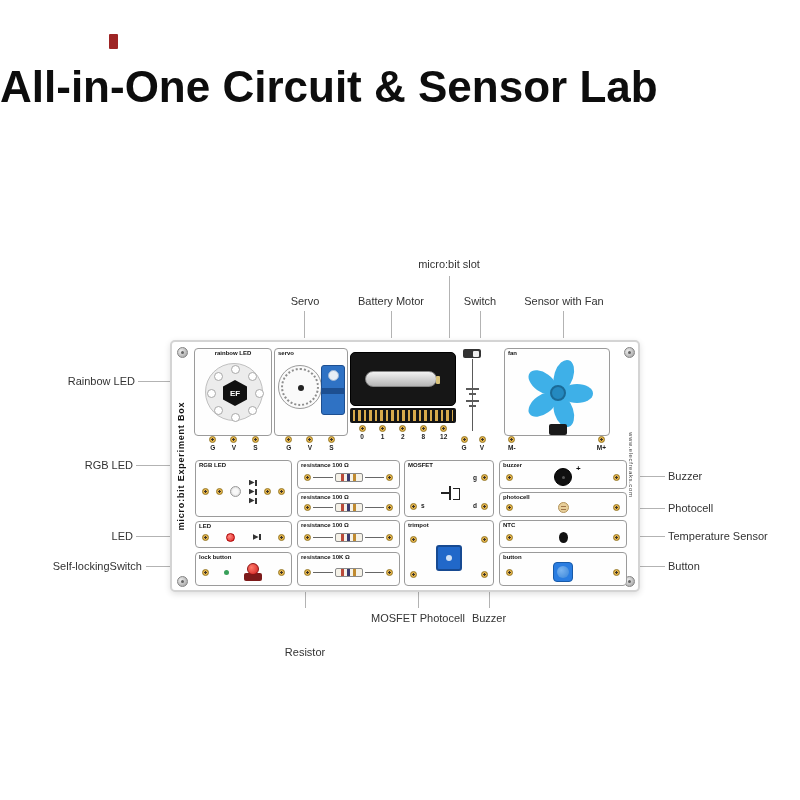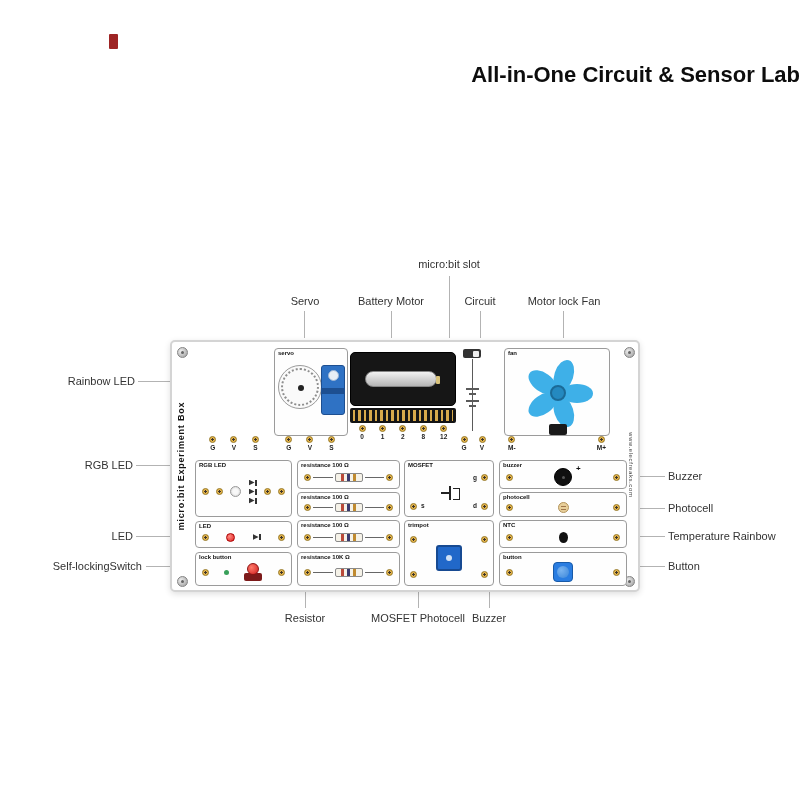--- a/index.html
+++ b/index.html
@@ -1,18 +1,18 @@
 <!DOCTYPE html>
 <html><head>
 <meta charset="utf-8">
 <style>
   *{margin:0;padding:0;box-sizing:border-box}
   html,body{width:800px;height:800px}
   body{position:relative;background:#fff;font-family:"Liberation Sans",sans-serif;overflow:hidden;color:#222}
-  .title{position:absolute;left:0;top:62px;width:100%;text-align:right;font-size:22px;font-weight:800;color:#0d0d0d}
+  .title{position:absolute;left:0;top:62px;width:100%;text-align:left;font-size:44px;font-weight:800;color:#0d0d0d}
   .mark{position:absolute;left:109px;top:34px;width:9px;height:15px;background:#9e2424;border-radius:1px}
   .co{position:absolute;font-size:11px;color:#333;line-height:14px;white-space:nowrap}
   .tc{text-align:center}.tr{text-align:right}
   .line{position:absolute;background:#b3b3b3}
   .lv{width:1px}.lh{height:1px}
 
   .board{position:absolute;left:170px;top:340px;width:470px;height:252px;background:#fff;border:2px solid #d4d4d4;border-radius:5px;box-shadow:0 2px 6px rgba(0,0,0,.13)}
   .screw{position:absolute;width:11px;height:11px;border-radius:50%;background:radial-gradient(circle at 35% 35%,#eee,#9a9a9a);border:1px solid #848484}
   .screw::after{content:"";position:absolute;left:3px;top:3px;width:3px;height:3px;border-radius:50%;background:#666}
   .vtext-l{position:absolute;left:4px;top:50%;writing-mode:vertical-rl;transform:translateY(-50%) rotate(180deg);font-size:9px;font-weight:700;letter-spacing:.8px;color:#151515;white-space:nowrap}
@@ -89,31 +89,31 @@
 </style>
 </head>
 <body>
 
 <i class="mark"></i>
 <h1 class="title">All-in-One Circuit &amp; Sensor Lab</h1>
 
 <div class="co tc" style="left:399px;top:257px;width:100px">micro:bit slot</div>
 <div class="co tc" style="left:265px;top:294px;width:80px">Servo</div>
 <div class="co tc" style="left:341px;top:294px;width:100px">Battery Motor</div>
-<div class="co tc" style="left:440px;top:294px;width:80px">Circuit</div>
-<div class="co tc" style="left:508px;top:294px;width:112px">Motor lock Fan</div>
+<div class="co tc" style="left:440px;top:294px;width:80px">Switch</div>
+<div class="co tc" style="left:508px;top:294px;width:112px">Sensor with Fan</div>
 <div class="co tr" style="left:35px;top:374px;width:100px">Rainbow LED</div>
 <div class="co tr" style="left:35px;top:458px;width:98px">RGB LED</div>
 <div class="co tr" style="left:35px;top:529px;width:98px">LED</div>
 <div class="co tr" style="left:20px;top:559px;width:122px">Self-lockingSwitch</div>
 <div class="co" style="left:668px;top:469px">Buzzer</div>
 <div class="co" style="left:668px;top:501px">Photocell</div>
-<div class="co" style="left:668px;top:529px">Temperature Rainbow</div>
+<div class="co" style="left:668px;top:529px">Temperature Sensor</div>
 <div class="co" style="left:668px;top:559px">Button</div>
-<div class="co tc" style="left:255px;top:611px;width:100px">Resistor</div>
+<div class="co tc" style="left:255px;top:645px;width:100px">Resistor</div>
 <div class="co tc" style="left:352px;top:611px;width:132px">MOSFET Photocell</div>
 <div class="co tc" style="left:449px;top:611px;width:80px">Buzzer</div>
 
 <i class="line lv" style="left:449px;top:276px;height:62px"></i>
 <i class="line lv" style="left:304px;top:311px;height:27px"></i>
 <i class="line lv" style="left:391px;top:311px;height:27px"></i>
 <i class="line lv" style="left:480px;top:311px;height:27px"></i>
 <i class="line lv" style="left:563px;top:311px;height:27px"></i>
 <i class="line lh" style="left:138px;top:381px;width:57px"></i>
 <i class="line lh" style="left:136px;top:465px;width:57px"></i>
@@ -128,20 +128,34 @@
 <i class="line lv" style="left:489px;top:592px;height:16px"></i>
 
 <div class="board">
   <span class="vtext-l">micro:bit Experiment Box</span>
   <span class="vtext-r">www.elecfreaks.com</span>
   <i class="screw" style="left:5px;top:5px"></i>
   <i class="screw" style="left:452px;top:5px"></i>
   <i class="screw" style="left:5px;top:234px"></i>
   <i class="screw" style="left:452px;top:234px"></i>
 
+  <div class="mod" style="left:22px;top:6px;width:78px;height:88px">
+    <span class="mlabel" style="left:50%;transform:translateX(-50%)">rainbow LED</span>
+    <div class="ring">
+      <i class="rled" style="left:49px;top:25px"></i>
+      <i class="rled" style="left:42px;top:42px"></i>
+      <i class="rled" style="left:25px;top:49px"></i>
+      <i class="rled" style="left:8px;top:42px"></i>
+      <i class="rled" style="left:1px;top:25px"></i>
+      <i class="rled" style="left:8px;top:8px"></i>
+      <i class="rled" style="left:25px;top:1px"></i>
+      <i class="rled" style="left:42px;top:8px"></i>
+      <div class="hex">EF</div>
+    </div>
+  </div>
   <div class="pinrow" style="left:30px;top:94px;width:64px">
     <div class="pin">
         <i class="pad"></i>
         <span class="pinlab">G</span>
       </div>
     <div class="pin">
         <i class="pad"></i>
         <span class="pinlab">V</span>
       </div>
     <div class="pin">

